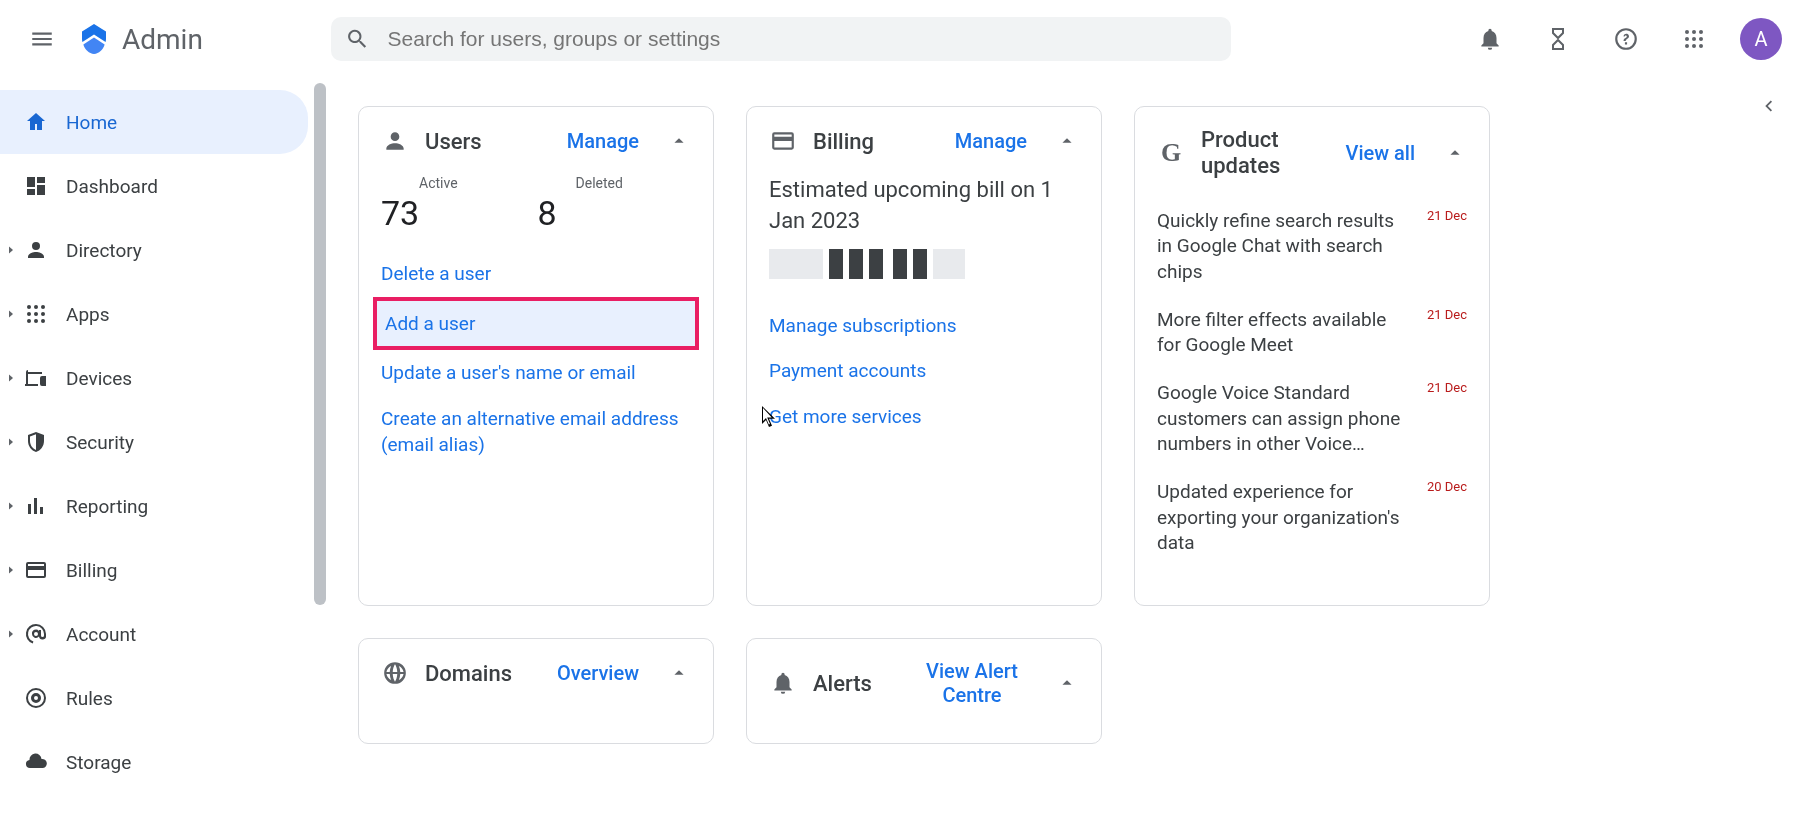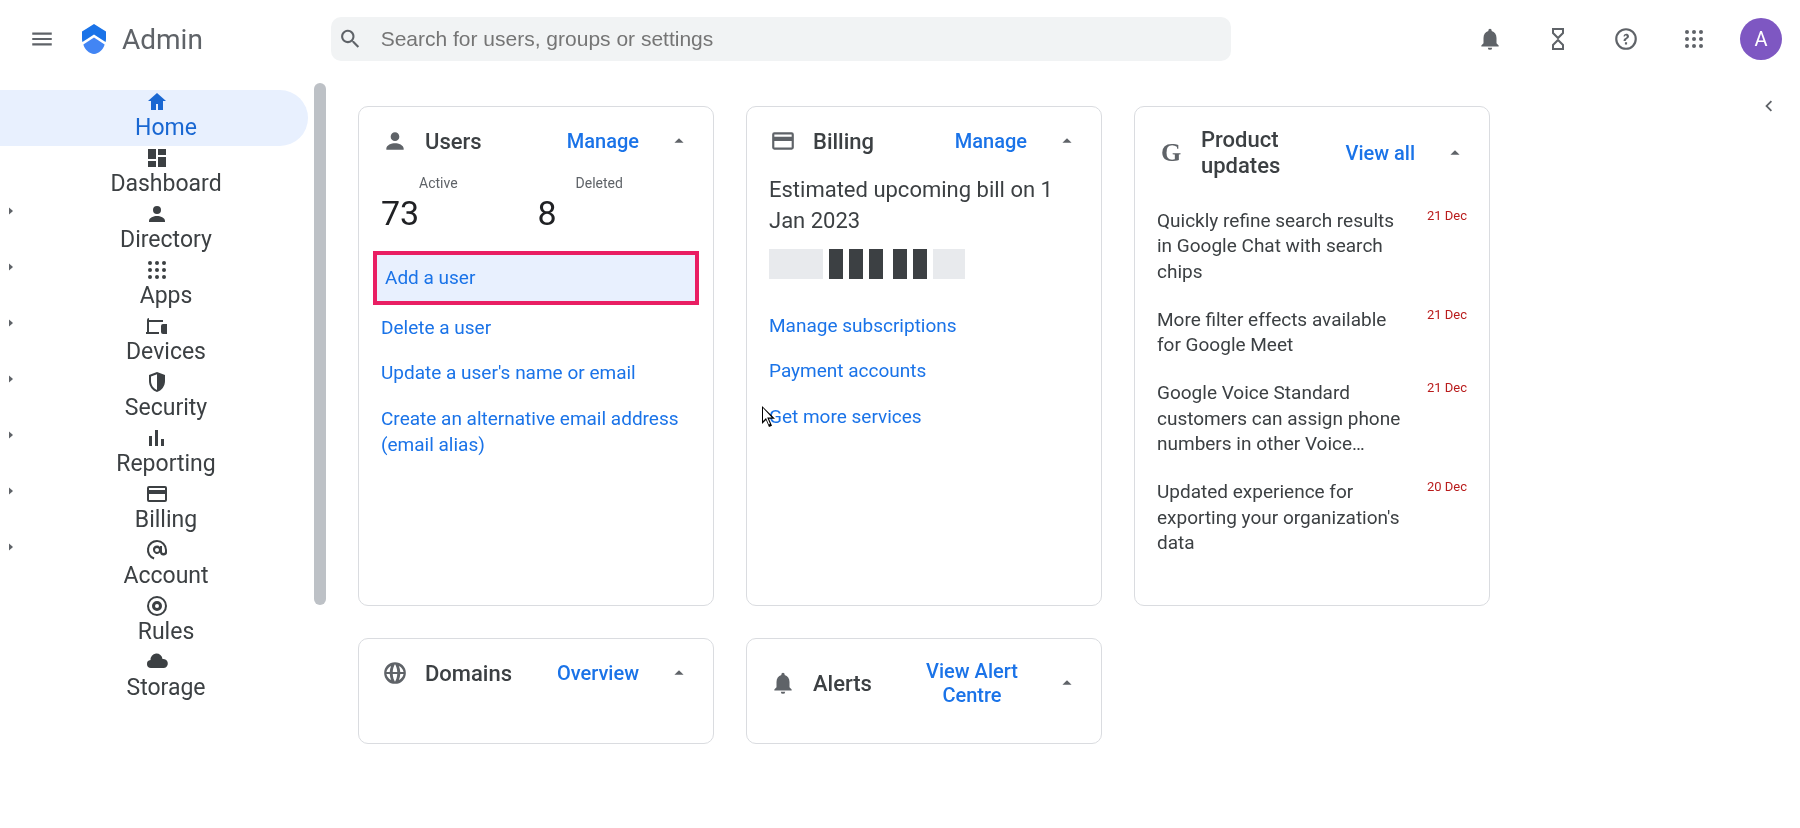--- a/index.html
+++ b/index.html
@@ -35,21 +35,21 @@
   }
   .logo-text {
     font-size: 28px; color: #5f6368; font-weight: 400;
   }
   .search {
     flex: 0 0 900px;
     height: 44px;
     background: #f1f3f4;
     border-radius: 10px;
     display: flex; align-items: center;
-    padding: 0 7px;
+    padding: 0 14px;
   }
   .search svg { color: #5f6368; margin-right: 18px; }
   .search input {
     border: none; background: transparent; outline: none;
     font-size: 21px; color: #5f6368; width: 100%;
   }
   .top-spacer { flex: 1; }
   .top-icon {
     width: 48px; height: 48px;
     display: flex; align-items: center; justify-content: center;
@@ -77,28 +77,27 @@
     right: 0; top: 5px;
     width: 12px; height: 522px;
     background: #bdc1c6; border-radius: 6px;
   }
   .sidebar {
     padding-top: 12px;
     width: 308px;
   }
   .nav-item {
     display: flex; align-items: center;
-    height: 56px;
+    height: 64px;
     padding-left: 24px;
-    font-size: 23px;
+    font-size: 19px;
     color: #3c4043;
     cursor: pointer;
     border-radius: 0 28px 28px 0;
     position: relative;
-    flex-direction: column;
   }
   .nav-item.active {
     background: #e8f0fe;
     color: #1967d2;
   }
   .nav-item .arrow {
     position: absolute; left: 2px;
     width: 18px; height: 18px;
     display: flex; align-items: center; justify-content: center;
     color: #5f6368;
@@ -438,22 +437,22 @@
         <div class="stats">
           <div class="stat">
             <div class="slabel">Active</div>
             <div class="svalue">73</div>
           </div>
           <div class="stat">
             <div class="slabel">Deleted</div>
             <div class="svalue">8</div>
           </div>
         </div>
+        <a class="card-link">Delete a user</a>
         <a class="card-link highlighted">Add a user</a>
-        <a class="card-link">Delete a user</a>
         <a class="card-link">Update a user's name or email</a>
         <a class="card-link">Create an alternative email address (email alias)</a>
       </div>
 
       <div class="card tall">
         <div class="card-header">
           <span class="cicon">
               <svg width="26" height="26" viewBox="0 0 24 24">
                 <path fill="currentColor" d="M20 4H4a2 2 0 00-2 2v12a2 2 0 002 2h16a2 2 0 002-2V6a2 2 0 00-2-2zm0 14H4v-6h16v6zm0-10H4V6h16v2z"></path>
               </svg>

